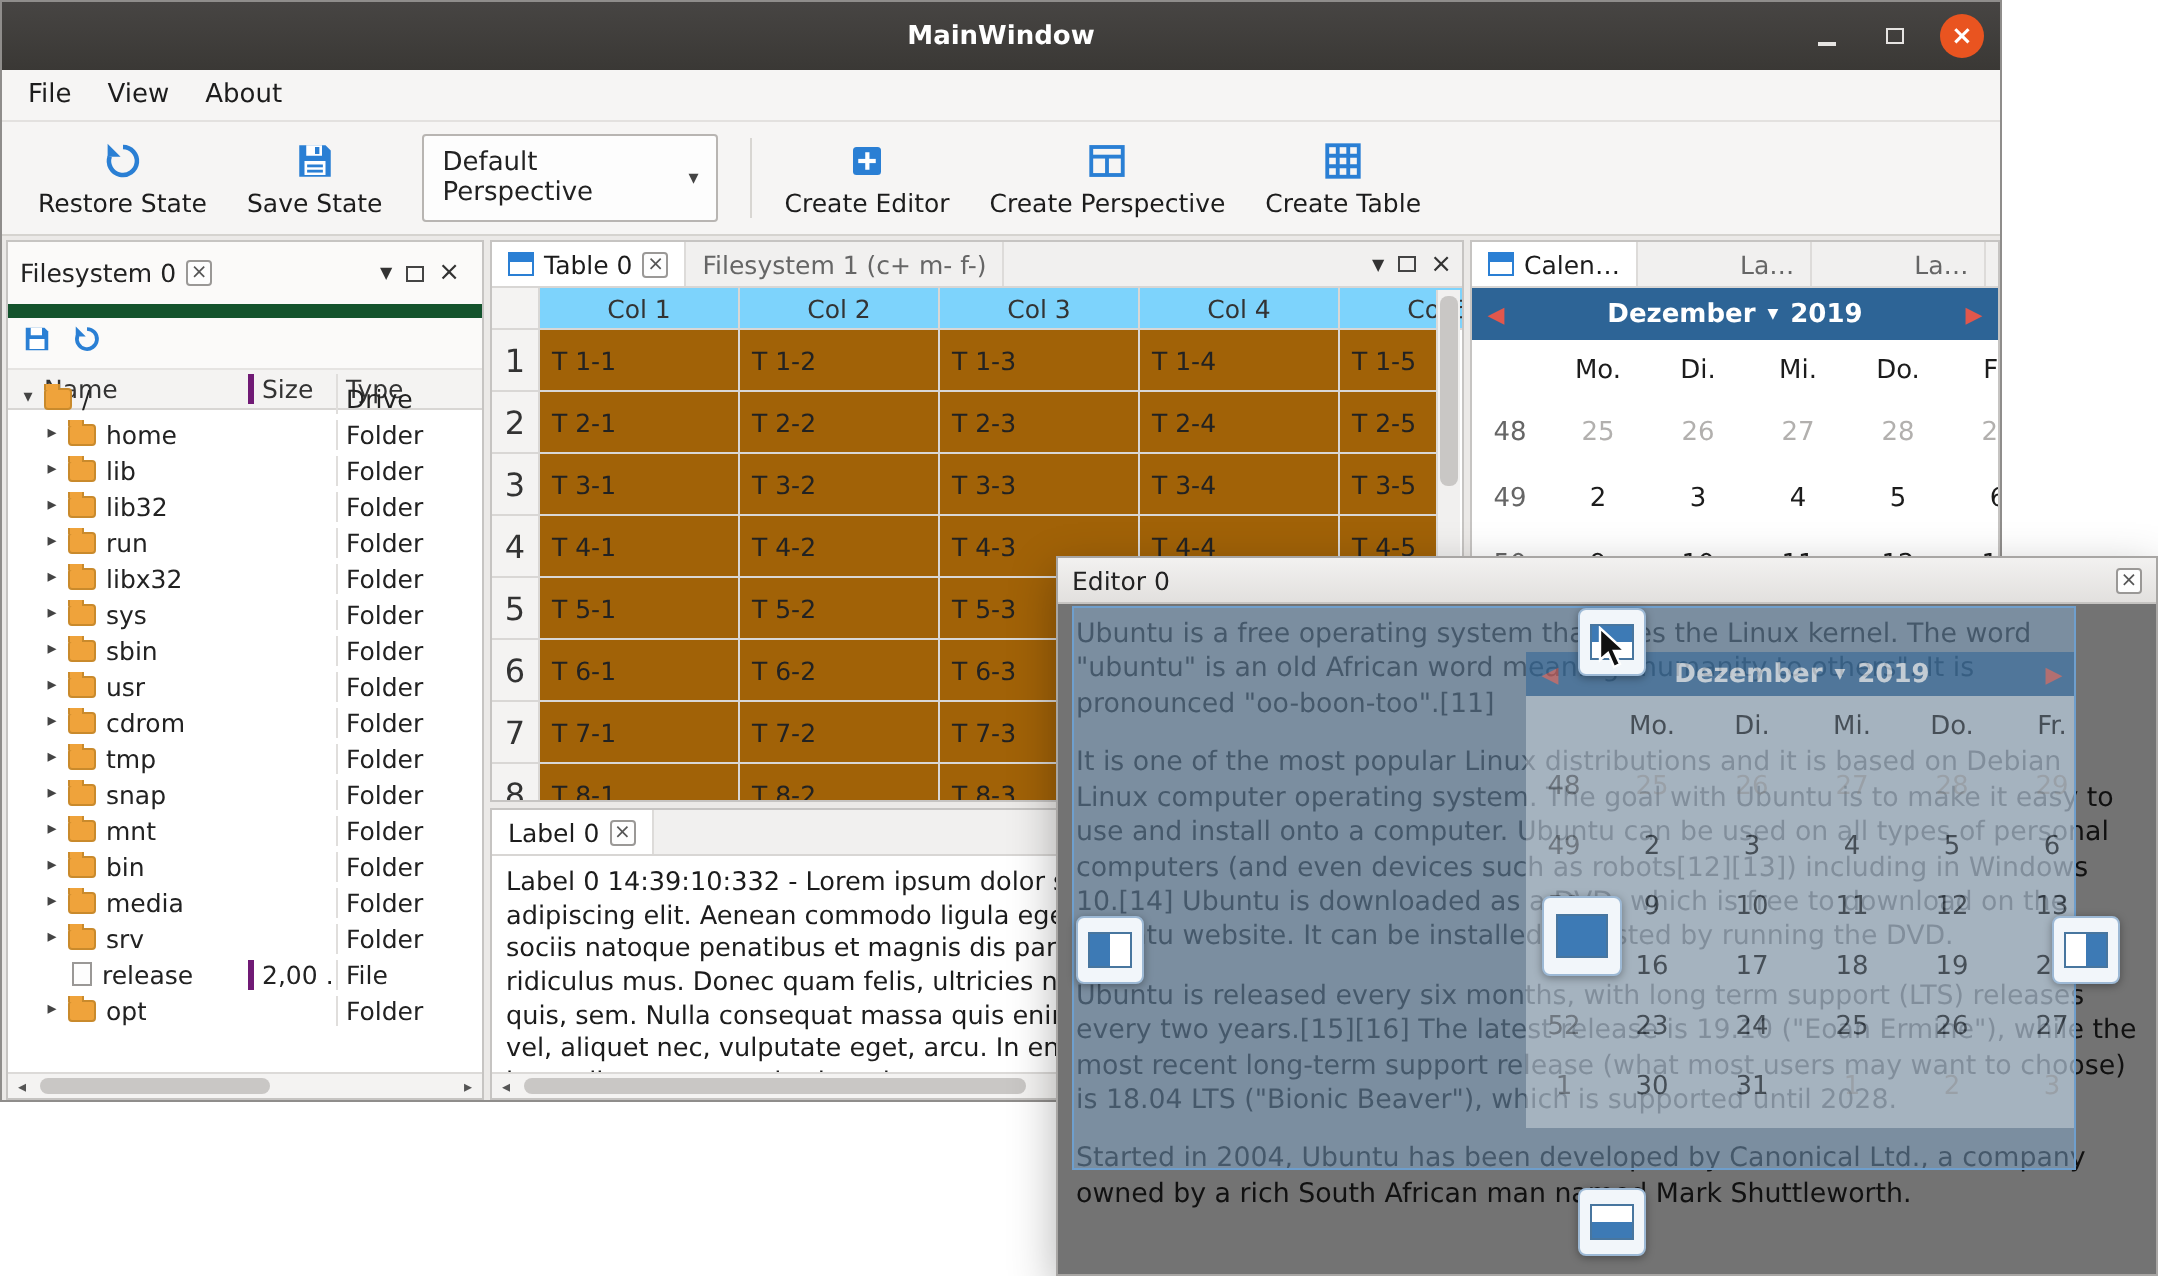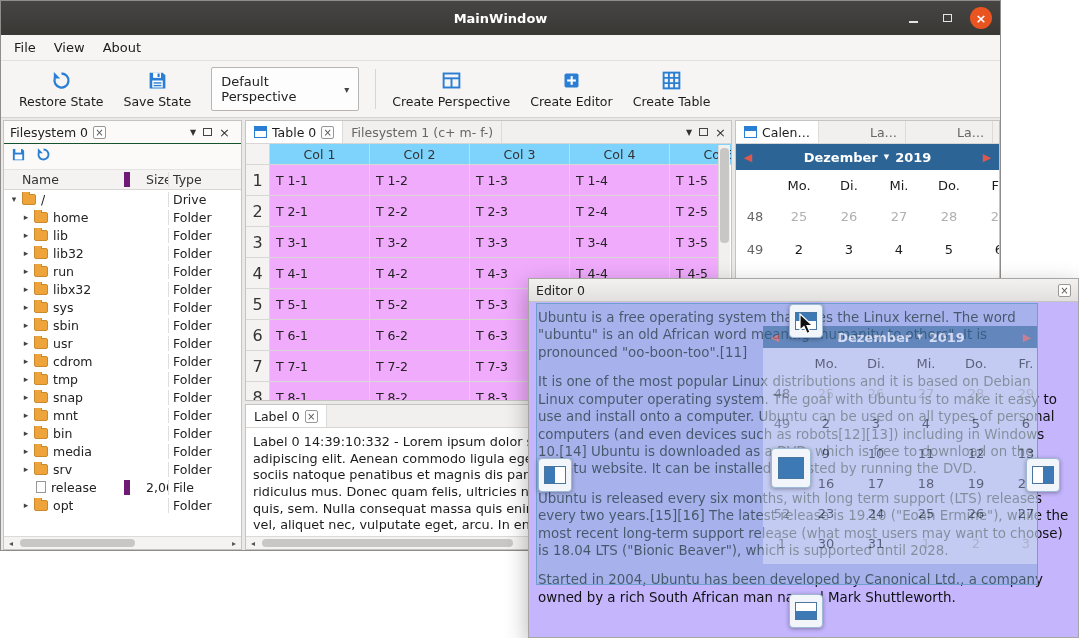--- a/index.html
+++ b/index.html
@@ -21,40 +21,40 @@
 
 .toolbar{height:57px;background:#f6f5f4;border-bottom:1px solid #d5d3cf;display:flex;align-items:center;padding-left:8px;}
 .tbtn{display:flex;flex-direction:column;align-items:center;justify-content:center;gap:3px;padding:4px 10px;font-size:12.5px;color:#1c1c1c;}
 .ticon{height:22px;display:flex;align-items:center;}
 .combo{width:148px;height:44px;background:#fdfdfd;border:1px solid #b8b5b2;border-radius:2px;display:flex;align-items:center;justify-content:space-between;padding:0 9px;font-size:13px;margin:0 10px;}
 .combo-arrow{font-size:10px;color:#444;}
 .tsep{width:1px;height:40px;background:#d8d6d2;margin:0 6px;}
 
 
 .panel{position:absolute;background:#fff;border:1px solid #c6c4c2;overflow:hidden;}
-.ptitle{height:23px;background:#fbfaf9;display:flex;align-items:center;gap:5px;padding:0 6px;border-bottom:1px solid #14532d;font-size:12.5px;color:#222;}
+.ptitle{height:38px;background:#fbfaf9;display:flex;align-items:center;gap:5px;padding:0 6px;border-bottom:7px solid #14532d;font-size:12.5px;color:#222;}
 .tabbar{height:23px;display:flex;align-items:stretch;background:#f1f0ef;border-bottom:1px solid #d8d6d4;}
 .dtab{display:flex;align-items:center;gap:5px;padding:0 8px;font-size:12.5px;color:#666;border-right:1px solid #dddbd9;white-space:nowrap;}
 .dtab.active{background:#fff;color:#1c1c1c;}
 .pbtns{margin-left:auto;display:flex;align-items:center;gap:7px;padding-right:5px;}
 .pbtn{color:#333;text-align:center;}
 .pbtn.menu{font-size:8px;}
 .float-box{width:9px;height:8px;border:1px solid #444;display:inline-block;}
 .pbtn.x{font-size:13px;line-height:1;}
 .cbox{width:13px;height:13px;border:1px solid #9a9896;border-radius:2px;display:inline-flex;align-items:center;justify-content:center;font-size:10px;color:#555;background:#fdfdfd;flex:none;}
 .mini-grid-icon{width:13px;height:12px;border:1px solid #2a7fd4;background:linear-gradient(#2a7fd4 0 4px,#fff 4px);display:inline-block;flex:none;}
 
 
 #fs-panel{left:2px;top:119px;width:239px;height:430px;}
 .fs-toolbar{height:26px;display:flex;align-items:center;gap:10px;padding:0 7px;background:#fbfaf9;border-bottom:1px solid #e6e4e2;}
 .fs-header{display:flex;height:20px;background:#f4f3f2;border-bottom:1px solid #d8d6d4;font-size:12.5px;color:#333;align-items:center;}
 .fs-c{overflow:hidden;white-space:nowrap;flex:none;}
 .fs-name{width:120px;padding-left:4px;display:flex;align-items:center;}
 .fs-header .fs-name{padding-left:18px;display:block;}
-.fs-size{width:44px;border-left:6px solid #701a75;padding-left:16px;}
+.fs-size{width:44px;border-left:3px solid #701a75;padding-left:4px;}
 .fs-type{width:72px;border-left:1px solid #e0dedc;padding-left:4px;}
 #fs-rows{position:absolute;top:69px;left:0;right:0;bottom:13px;overflow:hidden;font-size:12.5px;}
 .fs-row{display:flex;height:18px;align-items:center;}
 .tw{width:12px;display:inline-block;text-align:center;font-size:9px;color:#444;flex:none;}
 .tw.ind{margin-left:12px;}
 .ficon{width:14px;height:11px;background:#efa33b;border:1px solid #c98a2c;border-radius:2px;display:inline-block;margin:0 5px 0 2px;position:relative;flex:none;}
 .ficon::before{content:'';position:absolute;left:-1px;top:-4px;width:6px;height:3px;background:#efa33b;border:1px solid #c98a2c;border-bottom:none;border-radius:1px 1px 0 0;}
 .ficon.file{background:#fdfdfd;border:1px solid #9a9896;width:10px;height:12px;border-radius:0;margin-left:4px;}
 .ficon.file::before{display:none;}
 .fs-label{overflow:hidden;white-space:nowrap;}
@@ -68,42 +68,42 @@
 .vs-thumb{position:absolute;top:3px;left:1px;right:1px;height:95px;background:#c9c7c5;border-radius:4px;}
 
 
 #table-panel{left:244px;top:119px;width:487px;height:281px;}
 #tbl-header{display:flex;height:21px;margin-right:13px;font-size:12.5px;}
 .tcell{border-right:1px solid #d9d7d5;border-bottom:1px solid #d9d7d5;display:flex;align-items:center;flex:none;overflow:hidden;white-space:nowrap;}
 .tnum{width:24px;justify-content:center;background:#f4f3f2;color:#333;}
 .tcol{width:100px;justify-content:center;background:#7dd3fc;color:#333;}
 #tbl-body{position:absolute;top:44px;left:0;right:13px;bottom:0;overflow:hidden;}
 .trow{display:flex;height:31px;}
-.tdata{width:100px;padding-left:6px;font-size:12.5px;background:#f0abfc;text-align:center;}
+.tdata{width:100px;padding-left:6px;font-size:12.5px;background:#a16207;text-align:center;}
 
 
 #label-panel{left:244px;top:403px;width:487px;height:146px;}
 #label-text{position:absolute;top:25px;left:0;right:0;bottom:13px;padding:4px 7px;font-size:12.8px;line-height:1.3;overflow:hidden;color:#1c1c1c;}
 
 
 #cal-panel{left:734px;top:119px;width:265px;height:430px;}
 .cal-nav{height:26px;background:#2d6496;display:flex;align-items:center;color:#fff;}
 .cal-arrow{width:24px;text-align:center;font-size:11px;color:#e2574c;flex:none;}
 .cal-title{flex:1;display:flex;justify-content:center;align-items:center;gap:6px;font-size:13px;font-weight:bold;}
 .mon-arrow{font-size:7px;}
 .cal-grid{font-size:13px;}
 .cal-row{display:flex;height:33px;align-items:center;}
 .cal-row.cal-head{height:30px;}
 .cal-wk{width:38px;text-align:center;color:#666;flex:none;}
 .cal-dh{width:50px;text-align:center;color:#1c1c1c;flex:none;}
 .cal-date{width:50px;text-align:center;color:#1c1c1c;flex:none;}
 .cal-date.muted{color:#b2b0ae;}
 
 
-.editor-win{position:absolute;left:528px;top:278px;width:551px;height:360px;background:#c4b5fd;border:1px solid #a8a6a4;z-index:10;box-shadow:0 8px 22px rgba(0,0,0,.3);}
+.editor-win{position:absolute;left:528px;top:278px;width:551px;height:360px;background:#737373;border:1px solid #a8a6a4;z-index:10;box-shadow:0 8px 22px rgba(0,0,0,.3);}
 .etitle{height:23px;background:linear-gradient(#f2f1f0,#e2e0de);border-bottom:1px solid #c6c4c2;display:flex;align-items:center;padding:0 7px;font-size:12.5px;color:#222;}
 .etitle .cbox{margin-left:auto;}
 .econtent{position:absolute;top:24px;left:0;right:0;bottom:0;padding:6px 9px;font-size:13.4px;line-height:1.3;overflow:hidden;color:#111;}
 .epara{margin-bottom:12px;}
 
 
 .drag-overlay{position:absolute;left:536px;top:303px;width:502px;height:282px;background:rgba(134,176,215,0.45);border:1px solid #6f9fcd;z-index:20;overflow:hidden;}
 .ghost-cal{position:absolute;left:226px;top:22px;width:276px;height:238px;overflow:hidden;opacity:0.55;background:rgba(252,253,255,0.6);}
 .ghost-cal .cal-nav{height:22px;}
 .ghost-cal .cal-row{height:30px;}
@@ -174,36 +174,36 @@
       <span class="tlabel">Save State</span>
     </div>
     <div class="combo">
       <span>Default Perspective</span>
       <span class="combo-arrow">▾</span>
     </div>
     <div class="tsep"></div>
     <div class="tbtn">
       <span class="ticon">
         <svg width="21" height="21" viewBox="0 0 24 24">
+            <rect x="4" y="4" width="16" height="16" rx="2" fill="#2a7fd4"></rect>
+            <rect x="11" y="7" width="2.4" height="10" fill="#fff"></rect>
+            <rect x="7" y="10.8" width="10" height="2.4" fill="#fff"></rect>
+          </svg>
+      </span>
+      <span class="tlabel">Create Editor</span>
+    </div>
+    <div class="tbtn">
+      <span class="ticon">
+        <svg width="21" height="21" viewBox="0 0 24 24">
             <rect x="3" y="4" width="18" height="16" fill="none" stroke="#2a7fd4" stroke-width="2.2"></rect>
             <line x1="3" y1="9.5" x2="21" y2="9.5" stroke="#2a7fd4" stroke-width="2.2"></line>
             <line x1="12" y1="9.5" x2="12" y2="20" stroke="#2a7fd4" stroke-width="2.2"></line>
           </svg>
       </span>
       <span class="tlabel">Create Perspective</span>
-    </div>
-    <div class="tbtn">
-      <span class="ticon">
-        <svg width="21" height="21" viewBox="0 0 24 24">
-            <rect x="4" y="4" width="16" height="16" rx="2" fill="#2a7fd4"></rect>
-            <rect x="11" y="7" width="2.4" height="10" fill="#fff"></rect>
-            <rect x="7" y="10.8" width="10" height="2.4" fill="#fff"></rect>
-          </svg>
-      </span>
-      <span class="tlabel">Create Editor</span>
     </div>
     <div class="tbtn">
       <span class="ticon">
         <svg width="21" height="21" viewBox="0 0 24 24">
             <rect x="3" y="3" width="18" height="18" fill="none" stroke="#2a7fd4" stroke-width="2.2"></rect>
             <path d="M3 9h18M3 15h18M9 3v18M15 3v18" stroke="#2a7fd4" stroke-width="2.2"></path>
           </svg>
       </span>
       <span class="tlabel">Create Table</span>
     </div>

